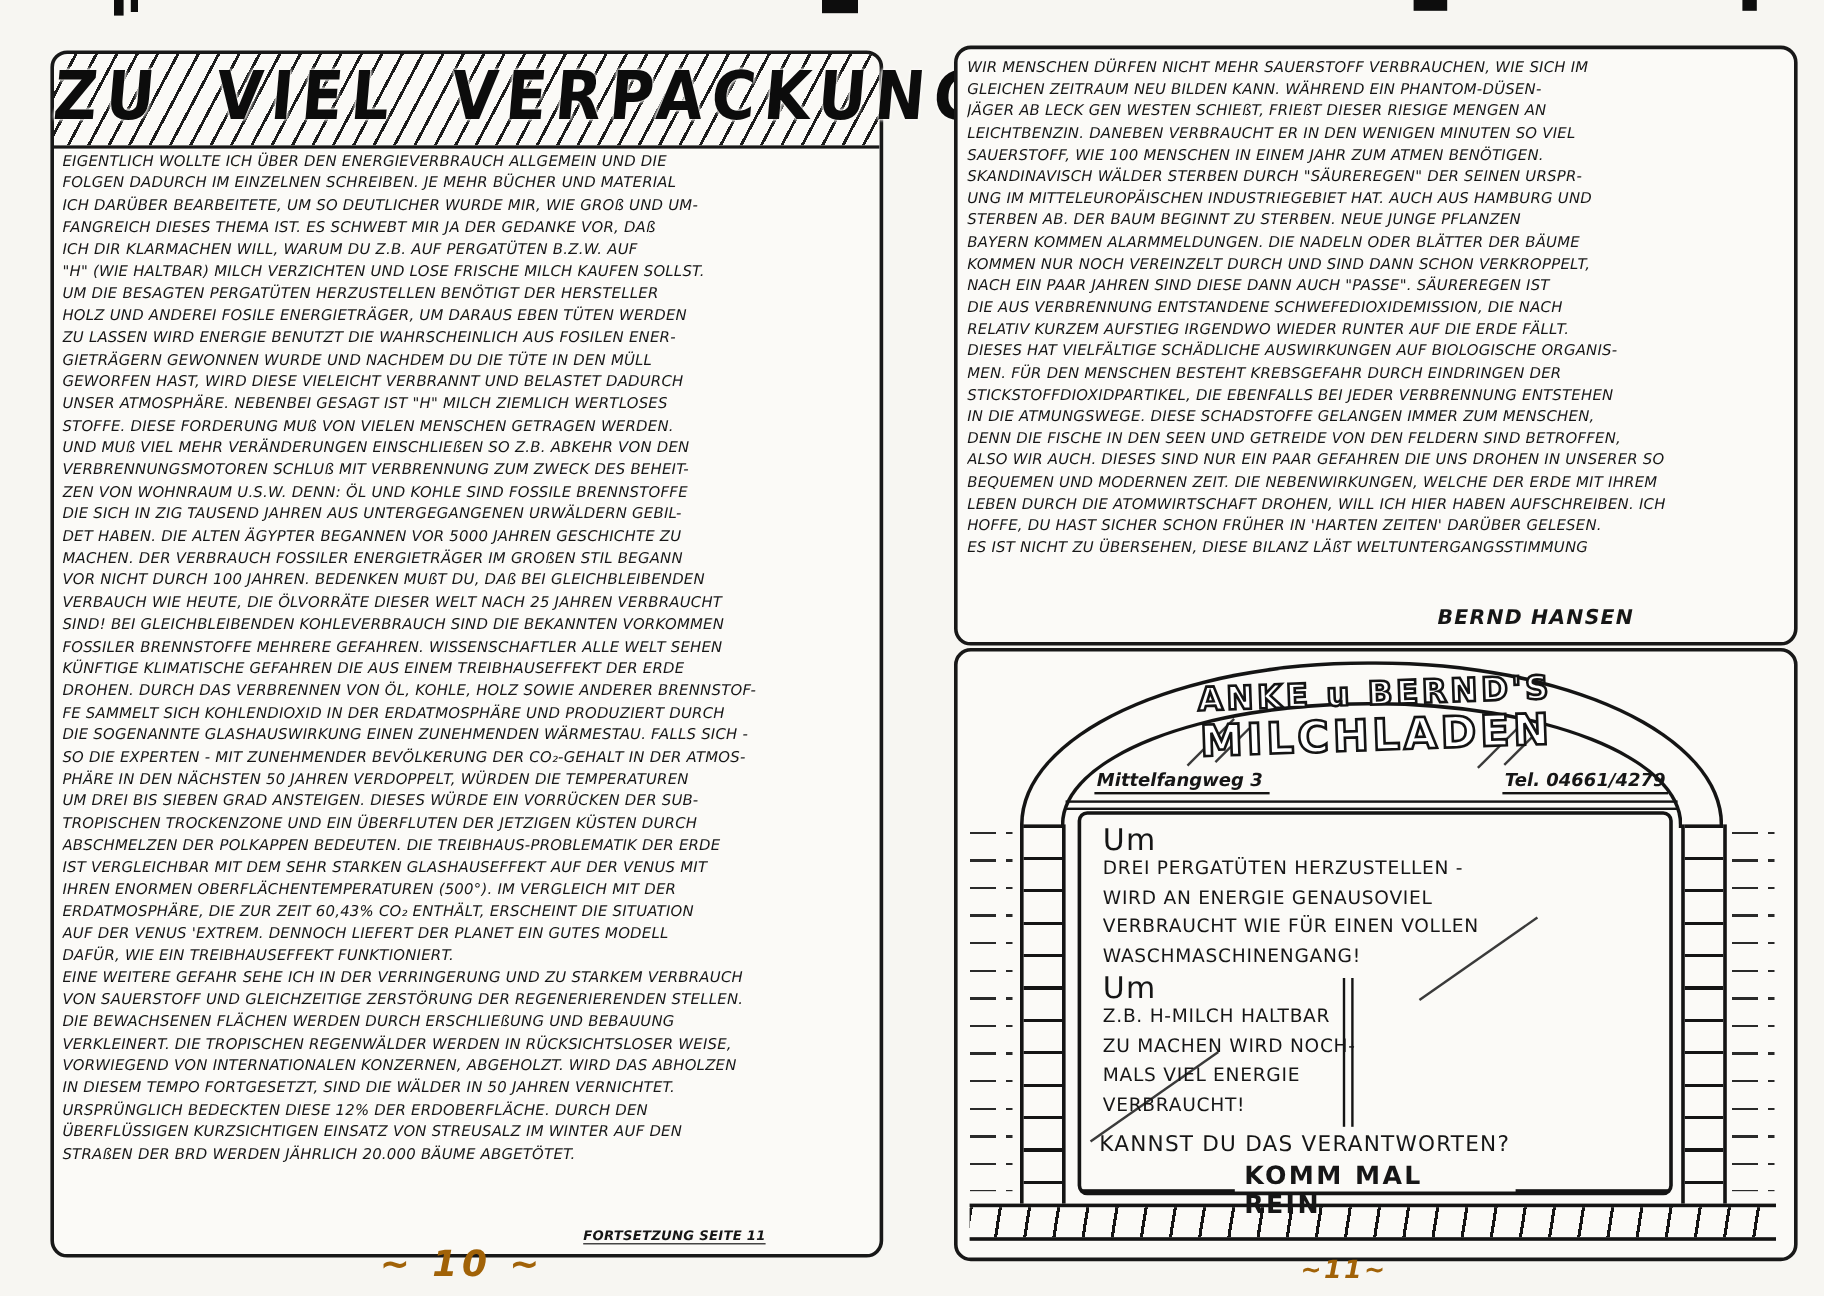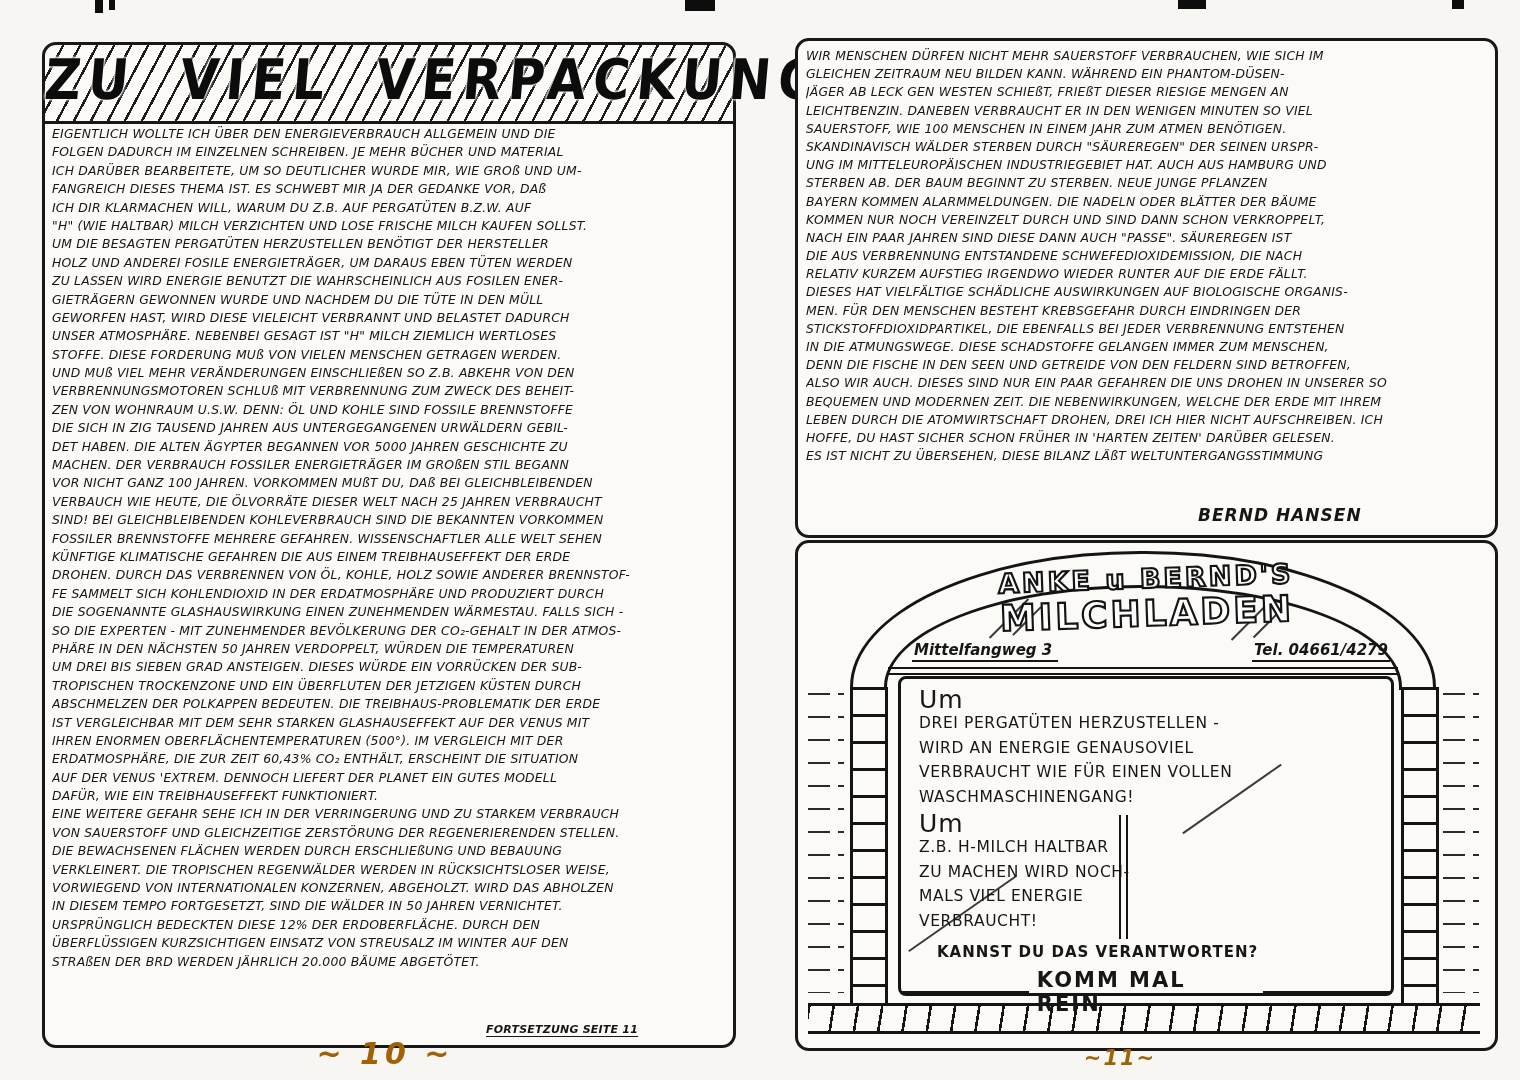--- a/index.html
+++ b/index.html
@@ -65,21 +65,21 @@
   #sign-b1{top:6px;} #sign-b2{top:130px;}
   .sblock .sline{font-size:15.5px;letter-spacing:.6px;height:24.5px;font-weight:500;}
   #sign-divider{position:absolute;left:218px;top:136px;width:5px;height:124px;
     border-left:2.5px solid #141414;border-right:2.5px solid #141414;}
   #sign-offer{position:absolute;left:247px;top:156px;}
   #sign-offer .sline{font-size:14px;letter-spacing:.5px;height:22.5px;font-weight:500;}
   #sign-offer .sline:nth-child(1){font-size:17.5px;}
   #sign-offer .sline:nth-child(2){font-size:16.5px;}
   #sign-offer .sline:nth-child(3){font-size:13px;}
   #sign-offer .sline:nth-child(5){padding-left:105px;}
-  #sign-question{position:absolute;left:36px;top:264px;font-size:15px;letter-spacing:1px;font-weight:700;}
+  #sign-question{position:absolute;left:15px;top:264px;font-size:18px;letter-spacing:1px;font-weight:400;}
   #invite-row{position:absolute;left:0;right:0;top:289px;display:flex;align-items:center;justify-content:flex-start;gap:8px;}
   .rule{height:3px;background:#141414;width:130px;}
   #shop-invite{font-size:21px;font-weight:bold;letter-spacing:2px;}
   .shine{position:absolute;background:#3a3a3a;width:2px;transform:rotate(45deg);}
 </style>
 </head>
 <body>
 <div id="stage">
 
   <div class="artifact" style="left:95px;top:0;width:8px;height:13px;"></div>
@@ -105,21 +105,21 @@
         <div class="hl">GIETRÄGERN GEWONNEN WURDE UND NACHDEM DU DIE TÜTE IN DEN MÜLL</div>
         <div class="hl">GEWORFEN HAST, WIRD DIESE VIELEICHT VERBRANNT UND BELASTET DADURCH</div>
         <div class="hl">UNSER ATMOSPHÄRE. NEBENBEI GESAGT IST "H" MILCH ZIEMLICH WERTLOSES</div>
         <div class="hl">STOFFE. DIESE FORDERUNG MUß VON VIELEN MENSCHEN GETRAGEN WERDEN.</div>
         <div class="hl">UND MUß VIEL MEHR VERÄNDERUNGEN EINSCHLIEßEN SO Z.B. ABKEHR VON DEN</div>
         <div class="hl">VERBRENNUNGSMOTOREN SCHLUß MIT VERBRENNUNG ZUM ZWECK DES BEHEIT-</div>
         <div class="hl">ZEN VON WOHNRAUM U.S.W. DENN: ÖL UND KOHLE SIND FOSSILE BRENNSTOFFE</div>
         <div class="hl">DIE SICH IN ZIG TAUSEND JAHREN AUS UNTERGEGANGENEN URWÄLDERN GEBIL-</div>
         <div class="hl">DET HABEN. DIE ALTEN ÄGYPTER BEGANNEN VOR 5000 JAHREN GESCHICHTE ZU</div>
         <div class="hl">MACHEN. DER VERBRAUCH FOSSILER ENERGIETRÄGER IM GROßEN STIL BEGANN</div>
-        <div class="hl">VOR NICHT GANZ 100 JAHREN. VORKOMMEN MUßT DU, DAß BEI GLEICHBLEIBENDEN</div>
+        <div class="hl">VOR NICHT DURCH 100 JAHREN. BEDENKEN MUßT DU, DAß BEI GLEICHBLEIBENDEN</div>
         <div class="hl">VERBAUCH WIE HEUTE, DIE ÖLVORRÄTE DIESER WELT NACH 25 JAHREN VERBRAUCHT</div>
         <div class="hl">SIND! BEI GLEICHBLEIBENDEN KOHLEVERBRAUCH SIND DIE BEKANNTEN VORKOMMEN</div>
         <div class="hl">FOSSILER BRENNSTOFFE MEHRERE GEFAHREN. WISSENSCHAFTLER ALLE WELT SEHEN</div>
         <div class="hl">KÜNFTIGE KLIMATISCHE GEFAHREN DIE AUS EINEM TREIBHAUSEFFEKT DER ERDE</div>
         <div class="hl">DROHEN. DURCH DAS VERBRENNEN VON ÖL, KOHLE, HOLZ SOWIE ANDERER BRENNSTOF-</div>
         <div class="hl">FE SAMMELT SICH KOHLENDIOXID IN DER ERDATMOSPHÄRE UND PRODUZIERT DURCH</div>
         <div class="hl">DIE SOGENANNTE GLASHAUSWIRKUNG EINEN ZUNEHMENDEN WÄRMESTAU. FALLS SICH -</div>
         <div class="hl">SO DIE EXPERTEN - MIT ZUNEHMENDER BEVÖLKERUNG DER CO₂-GEHALT IN DER ATMOS-</div>
         <div class="hl">PHÄRE IN DEN NÄCHSTEN 50 JAHREN VERDOPPELT, WÜRDEN DIE TEMPERATUREN</div>
         <div class="hl">UM DREI BIS SIEBEN GRAD ANSTEIGEN. DIESES WÜRDE EIN VORRÜCKEN DER SUB-</div>
@@ -159,21 +159,21 @@
         <div class="hl">NACH EIN PAAR JAHREN SIND DIESE DANN AUCH "PASSE". SÄUREREGEN IST</div>
         <div class="hl">DIE AUS VERBRENNUNG ENTSTANDENE SCHWEFEDIOXIDEMISSION, DIE NACH</div>
         <div class="hl">RELATIV KURZEM AUFSTIEG IRGENDWO WIEDER RUNTER AUF DIE ERDE FÄLLT.</div>
         <div class="hl">DIESES HAT VIELFÄLTIGE SCHÄDLICHE AUSWIRKUNGEN AUF BIOLOGISCHE ORGANIS-</div>
         <div class="hl">MEN. FÜR DEN MENSCHEN BESTEHT KREBSGEFAHR DURCH EINDRINGEN DER</div>
         <div class="hl">STICKSTOFFDIOXIDPARTIKEL, DIE EBENFALLS BEI JEDER VERBRENNUNG ENTSTEHEN</div>
         <div class="hl">IN DIE ATMUNGSWEGE. DIESE SCHADSTOFFE GELANGEN IMMER ZUM MENSCHEN,</div>
         <div class="hl">DENN DIE FISCHE IN DEN SEEN UND GETREIDE VON DEN FELDERN SIND BETROFFEN,</div>
         <div class="hl">ALSO WIR AUCH. DIESES SIND NUR EIN PAAR GEFAHREN DIE UNS DROHEN IN UNSERER SO</div>
         <div class="hl">BEQUEMEN UND MODERNEN ZEIT. DIE NEBENWIRKUNGEN, WELCHE DER ERDE MIT IHREM</div>
-        <div class="hl">LEBEN DURCH DIE ATOMWIRTSCHAFT DROHEN, DREI ICH HIER NICHT AUFSCHREIBEN. ICH</div>
+        <div class="hl">LEBEN DURCH DIE ATOMWIRTSCHAFT DROHEN, WILL ICH HIER HABEN AUFSCHREIBEN. ICH</div>
         <div class="hl">HOFFE, DU HAST SICHER SCHON FRÜHER IN 'HARTEN ZEITEN' DARÜBER GELESEN.</div>
         <div class="hl">ES IST NICHT ZU ÜBERSEHEN, DIESE BILANZ LÄßT WELTUNTERGANGSSTIMMUNG</div>
       </div>
     <div id="signature" class="hand">BERND HANSEN</div>
   </div>
 
   <div class="page" id="right-bottom">
     <div class="abs" id="arch-band"></div>
     <div class="abs" id="arch-outer"></div>
     <div class="abs" id="arch-inner"></div>

